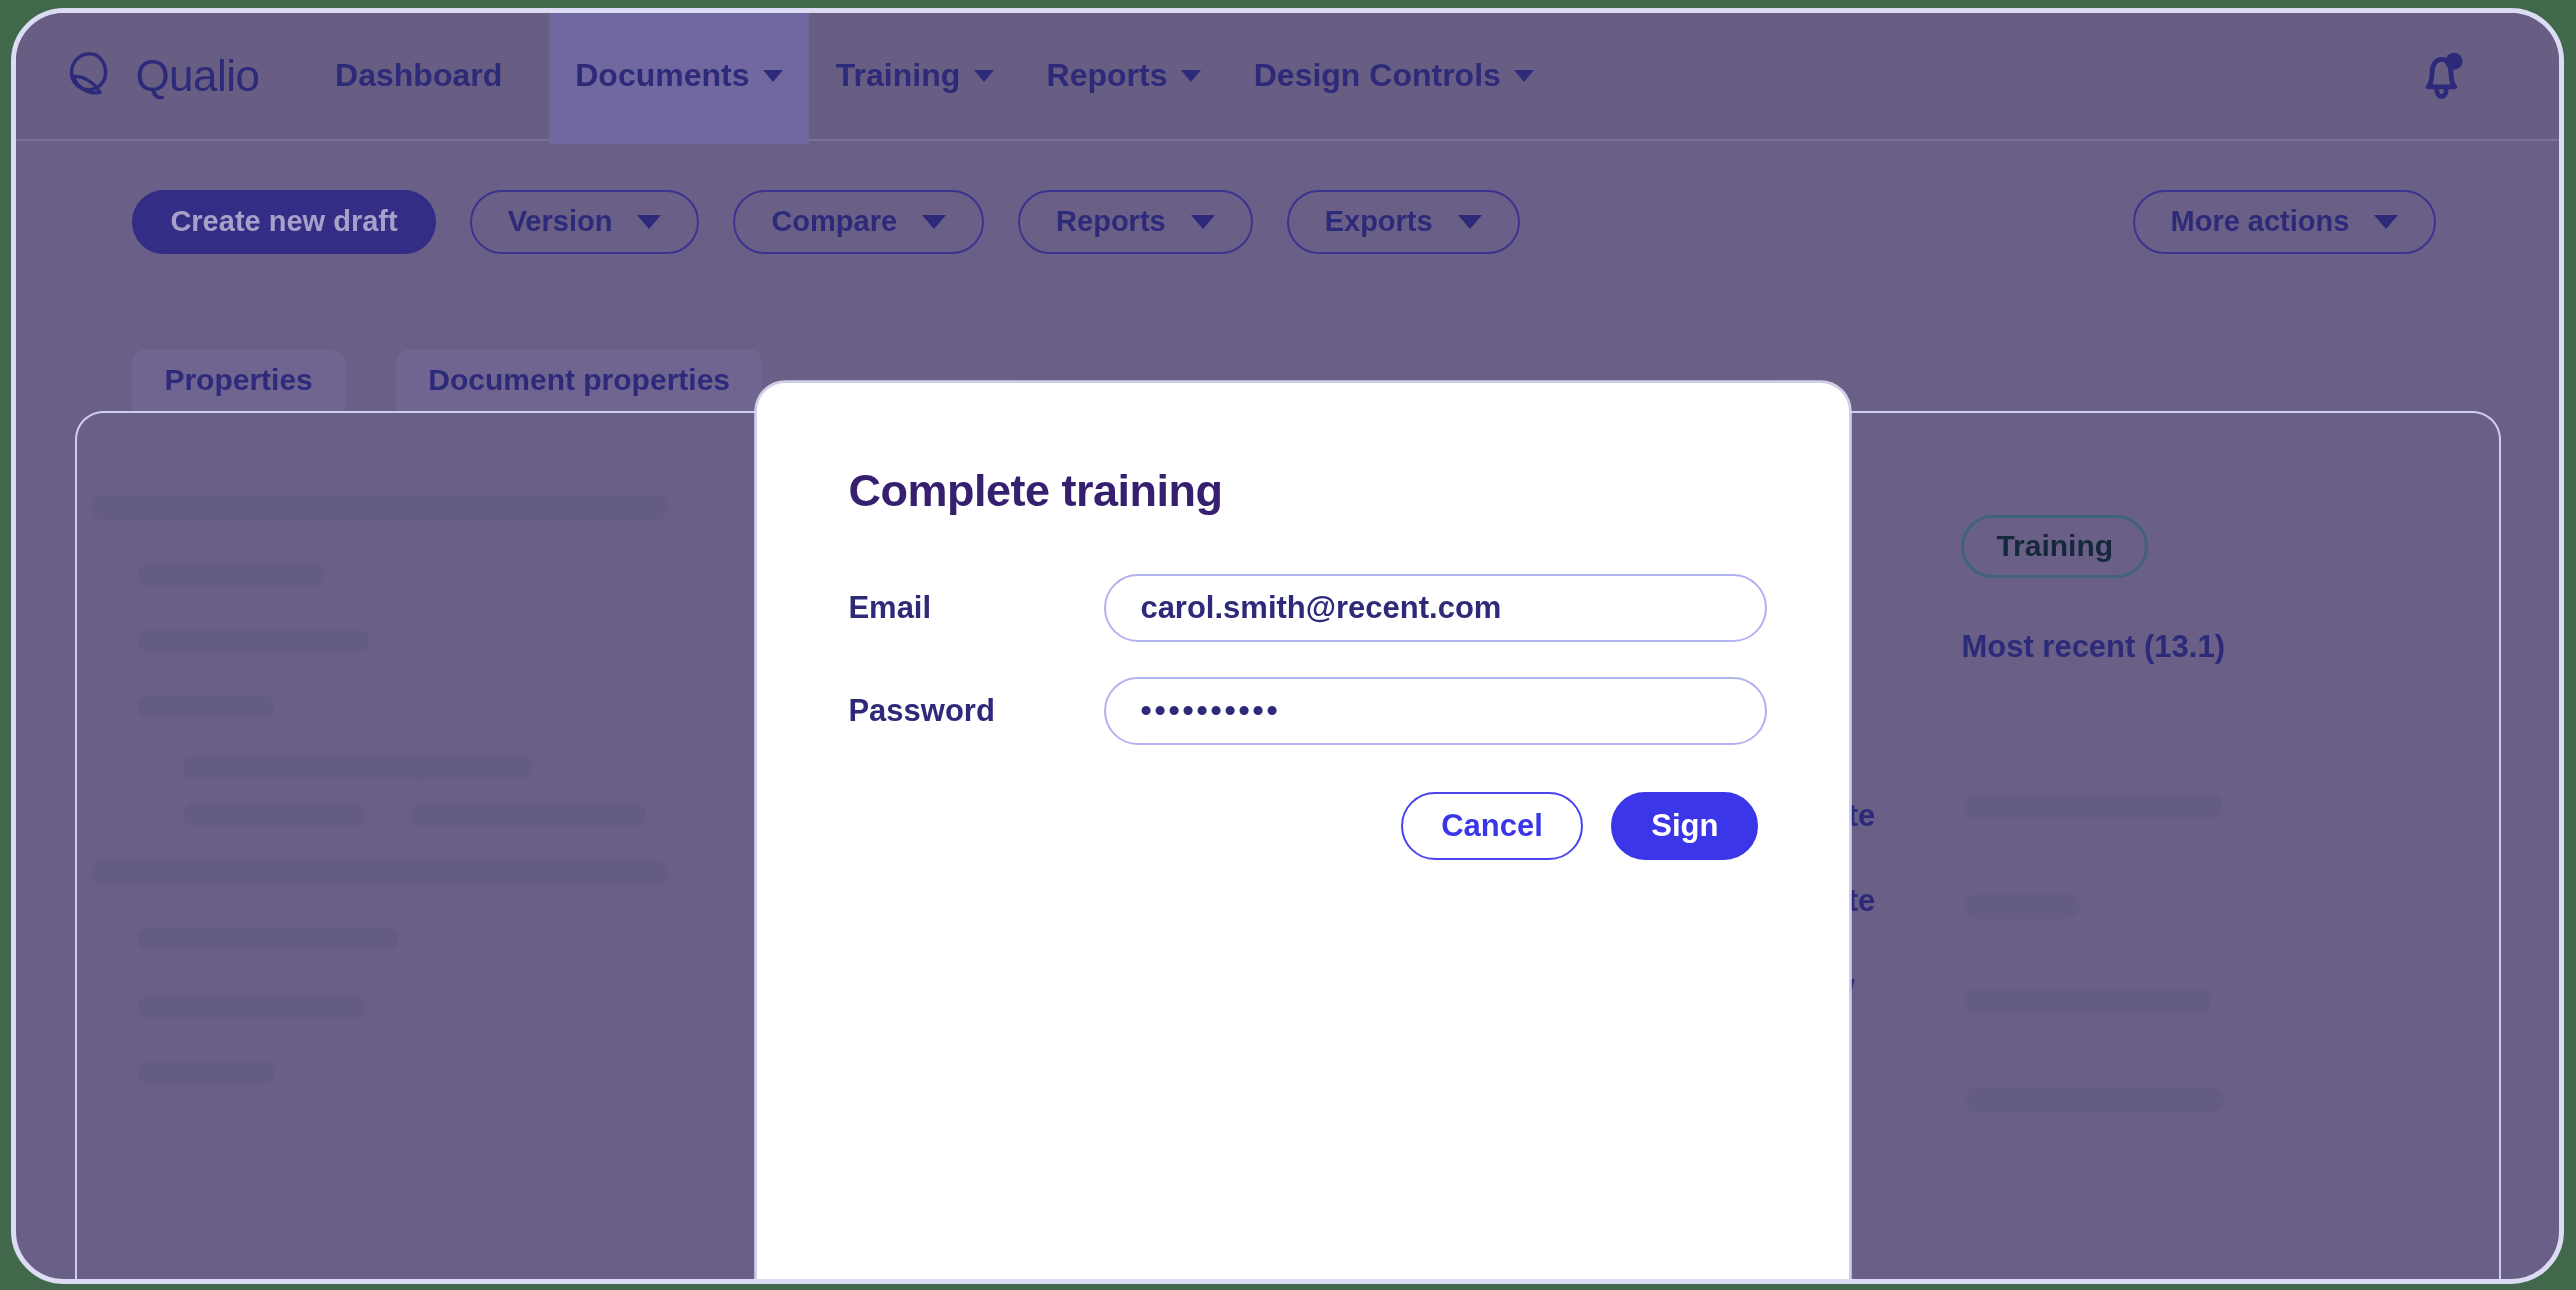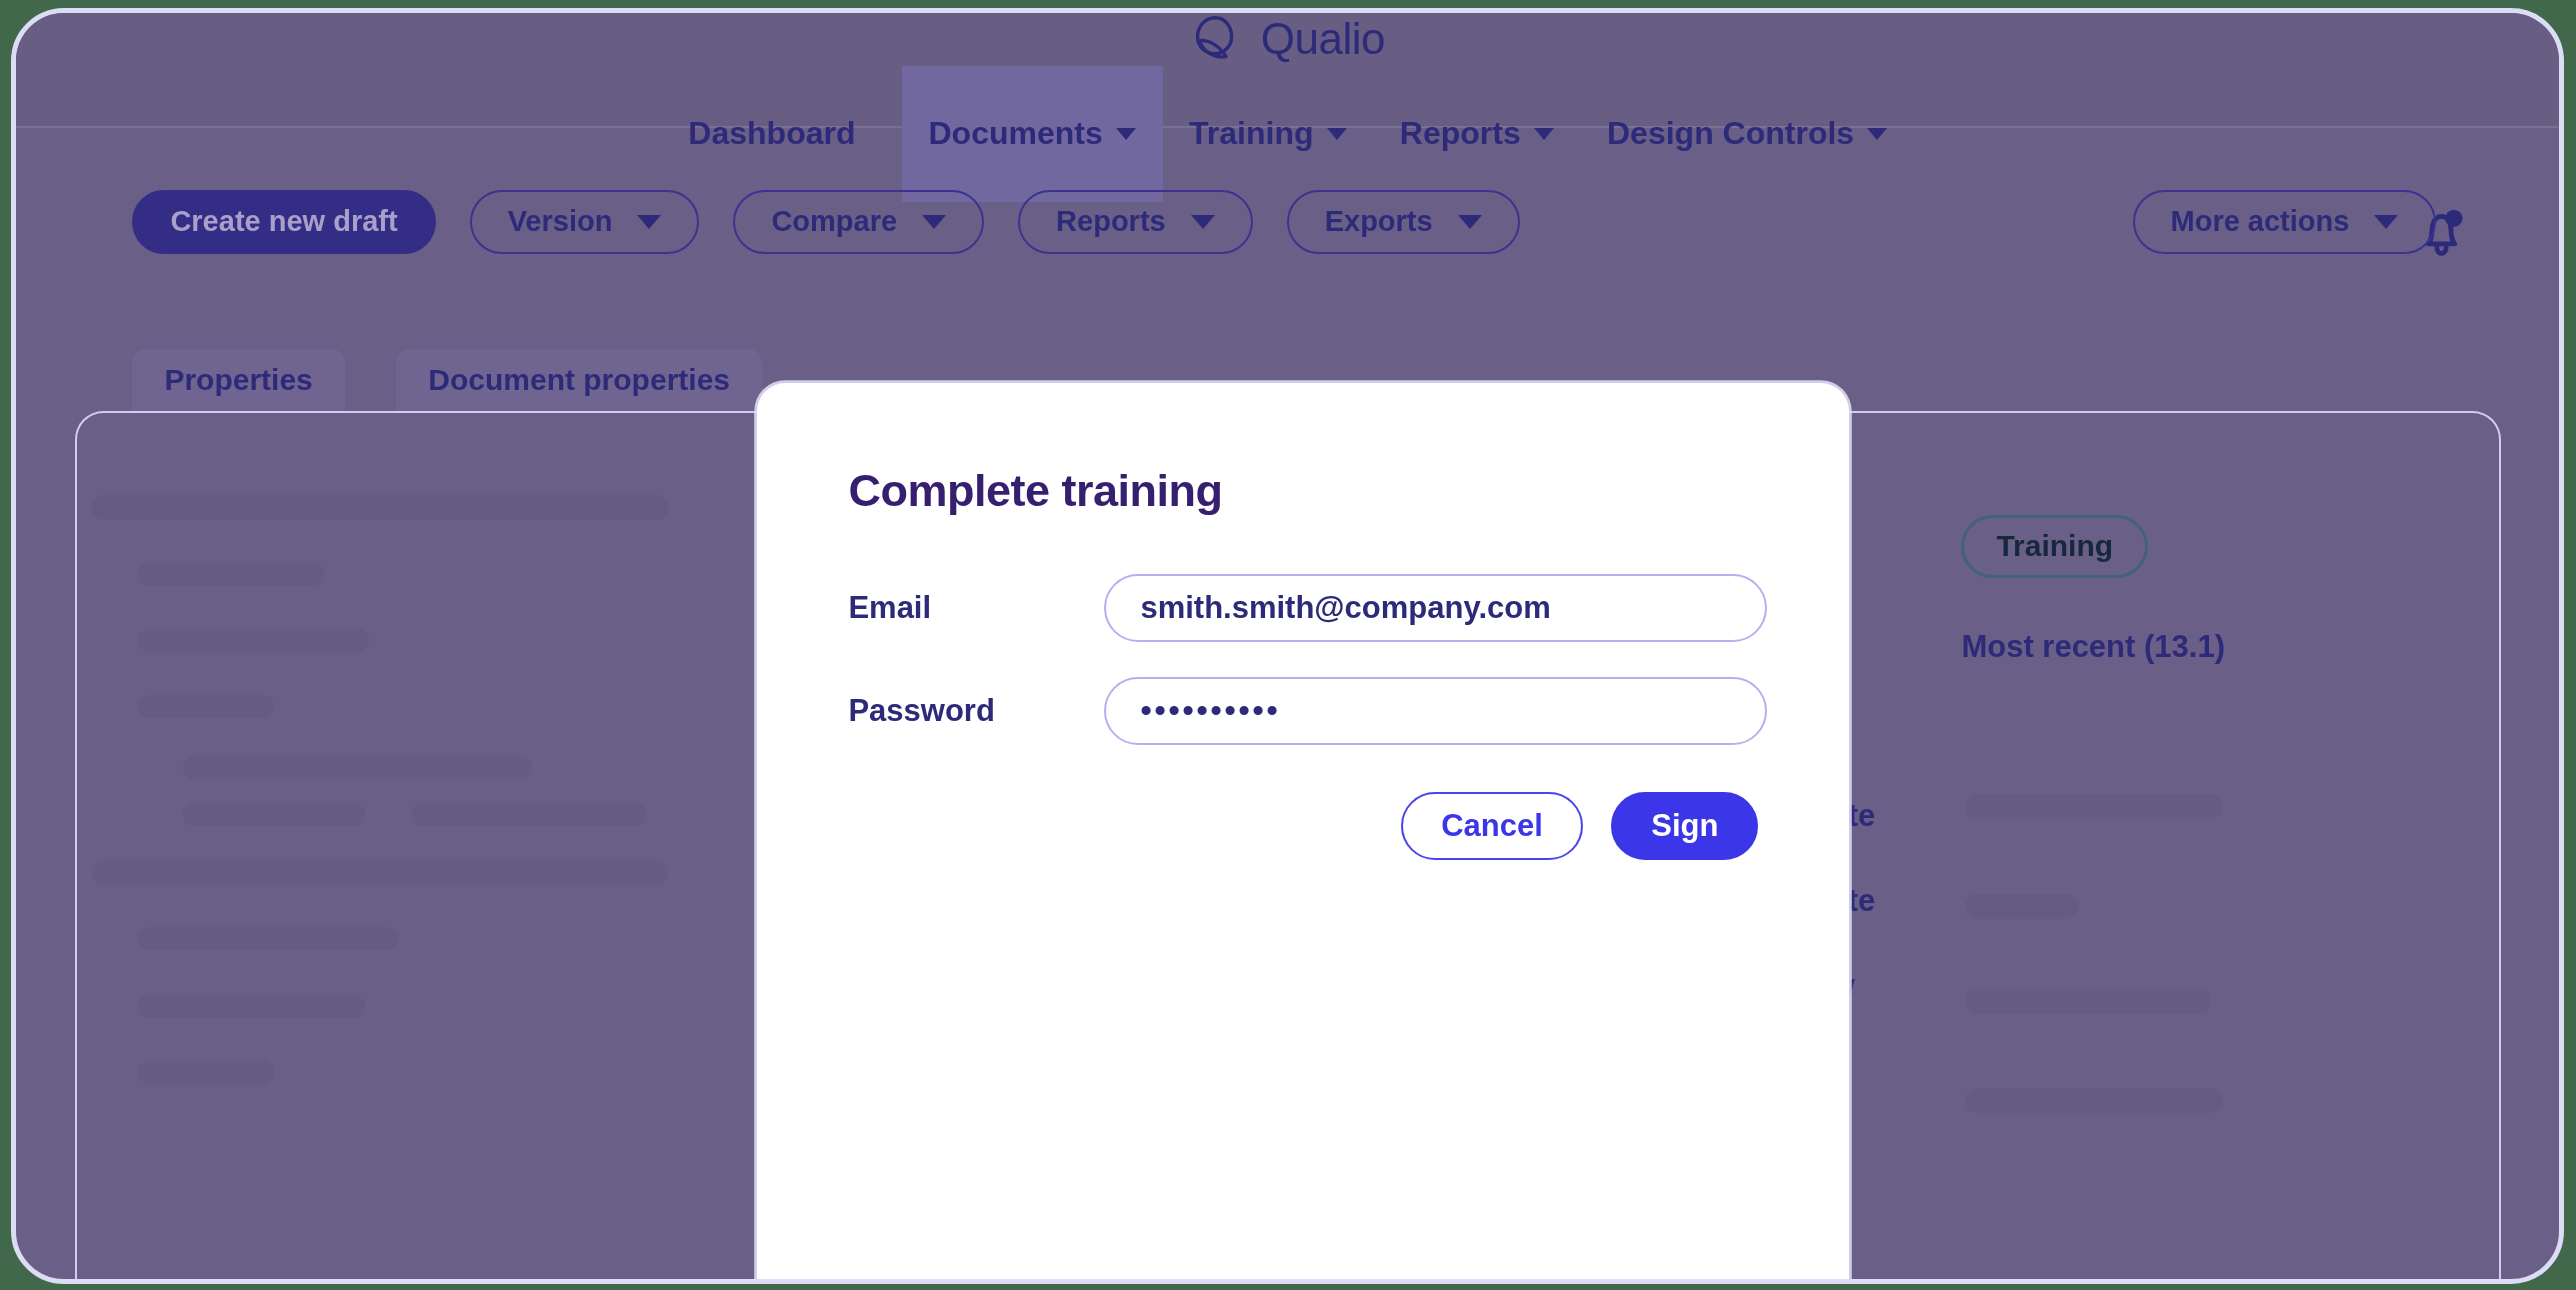--- a/index.html
+++ b/index.html
@@ -24,26 +24,25 @@
     background: #6a5f86;
     border: 5.7px solid #dcdcf4;
     overflow: hidden;
   }
 
   
   #topnav {
     position: absolute;
     left: 0; top: 0;
     width: 100%;
-    height: 115px;
+    height: 128px;
     background: #685d83;
     border-bottom: 2.8px solid #7a7092;
     display: flex;
     align-items: center;
-    flex-direction: column;
   }
 
   #brand {
     display: flex;
     align-items: center;
     gap: 19px;
     margin-left: 47px;
     margin-right: 49px;
   }
   #brand .logo-mark { width: 53px; height: 53px; display:block; }
@@ -408,21 +407,21 @@
   <div class="meta-label" style="left:1814px; top:870px;">ate</div>
   <div class="meta-label" style="left:1814px; top:955px;">w</div>
 
   <div id="modal-overlay">
     <div id="modal">
 
       <div id="modal-title">Complete training</div>
 
       <div class="field-row" id="row-email">
         <div class="field-label">Email</div>
-        <div class="field-input">smith.smith@company.com</div>
+        <div class="field-input">carol.smith@recent.com</div>
       </div>
 
       <div class="field-row" id="row-password">
         <div class="field-label">Password</div>
         <div class="field-input dots">••••••••••</div>
       </div>
 
       <div id="modal-actions">
         <div class="btn secondary">
           <span>Cancel</span>

